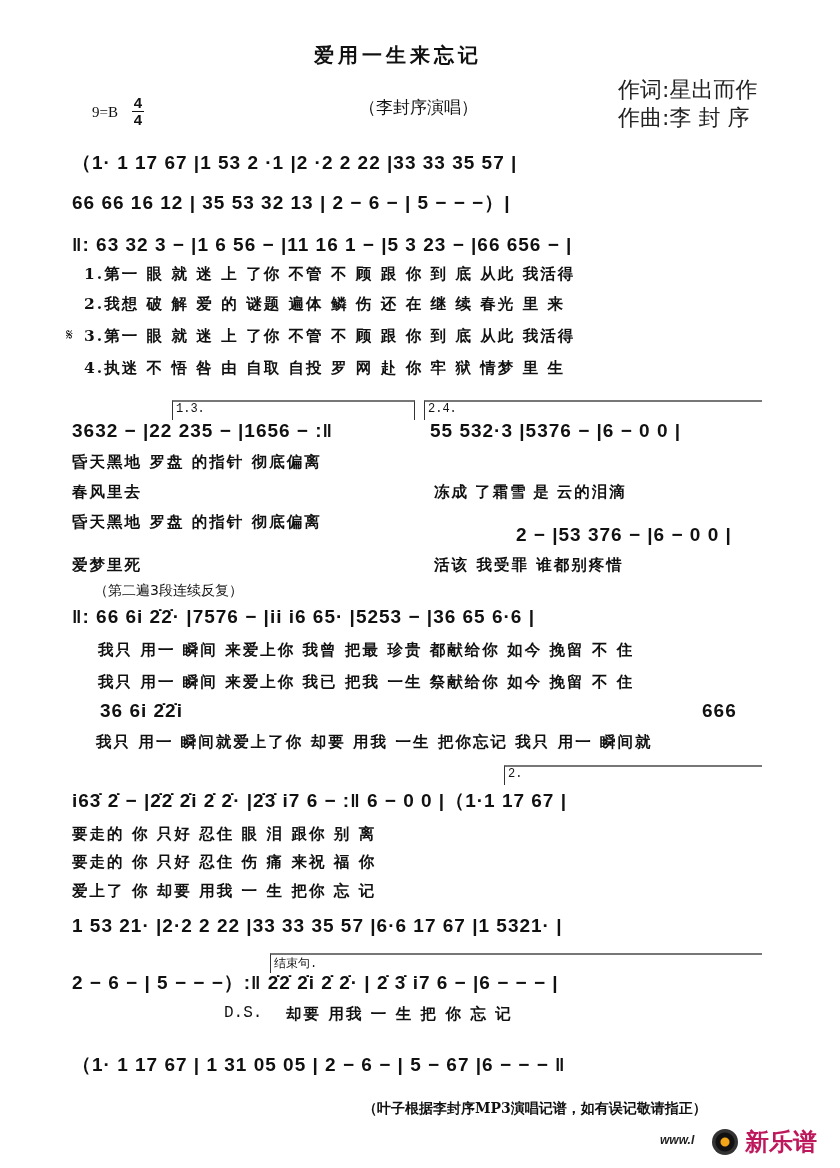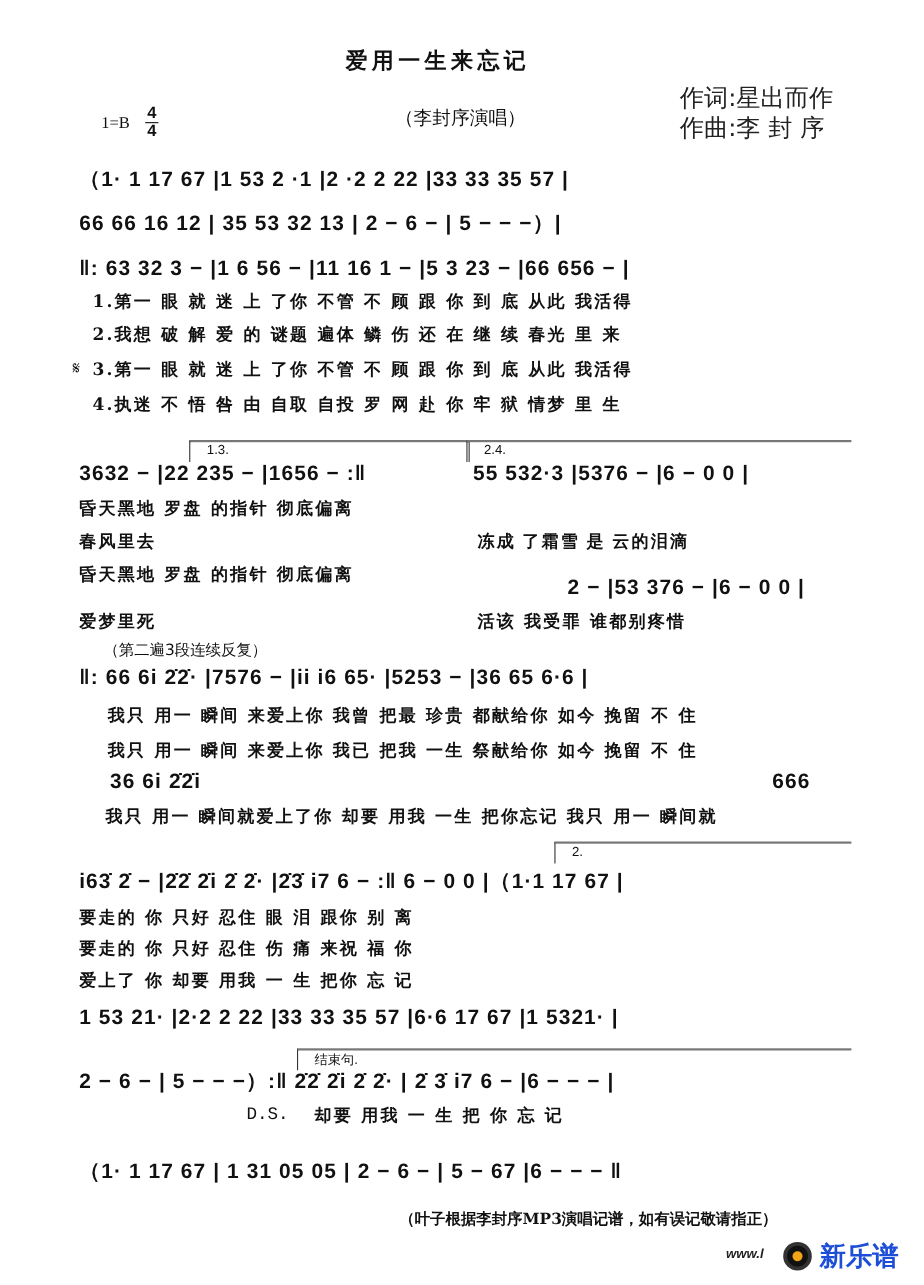--- a/index.html
+++ b/index.html
@@ -6,35 +6,35 @@
   body { width: 840px; height: 1168px; position: relative; overflow: hidden; font-family: "DejaVu Sans", sans-serif; color: #111; }
   .abs { position: absolute; white-space: nowrap; }
   .title { left: 0; width: 796px; top: 42px; text-align: center; font-family: Liberation Serif, serif; font-size: 20px; font-weight: bold; letter-spacing: 4px; }
   .key { left: 92px; top: 104px; font-family: "Liberation Serif", serif; font-size: 15px; }
   .tsig { left: 132px; top: 96px; font-family: "Liberation Sans", sans-serif; font-size: 15px; font-weight: bold; line-height: 14px; text-align: center; }
   .tsig .bar { border-top: 1.5px solid #111; width: 12px; margin: 1px 0; }
   .singer { left: 359px; top: 96px; font-family: "DejaVu Serif", serif; font-size: 17px; }
   .credits { left: 618px; top: 76px; font-family: "DejaVu Sans", sans-serif; font-size: 22px; line-height: 28px; color: #222; }
   .note { font-family: "Liberation Sans", sans-serif; font-size: 19px; font-weight: bold; letter-spacing: 1px; }
   .lyric { font-family: "DejaVu Serif", serif; font-size: 15.5px; font-weight: bold; letter-spacing: 2px; }
-  .volta { border-top: 2px solid #777; border-left: 1.5px solid #333; height: 18px; font-family: Liberation Sans, sans-serif; font-size: 12px; padding-left: 15px; }
+  .volta { border-top: 2px solid #777; border-left: 1.5px solid #333; height: 18px; font-family: Liberation Mono, monospace; font-size: 12px; padding-left: 3px; }
   .volta.r { border-right: 1.5px solid #333; }
   .small { font-family: "DejaVu Sans", sans-serif; font-size: 14px; }
   .footer { left: 363px; top: 1100px; font-family: "DejaVu Serif", serif; font-size: 14px; font-weight: bold; }
   .wm-url { left: 660px; top: 1133px; font-family: "Liberation Sans", sans-serif; font-style: italic; font-weight: bold; font-size: 12px; color: #222; }
   .wm-logo { left: 712px; top: 1129px; width: 26px; height: 26px; border-radius: 50%; background: radial-gradient(circle, #f2a516 0 4px, #111 5px 9px, #333 10px 13px); }
-  .wm-name { left: 745px; top: 1126px; font-family: "DejaVu Sans", sans-serif; font-weight: bold; font-size: 24px; color: #1d4ed8; }
+  .wm-name { left: 745px; top: 1126px; font-family: "DejaVu Sans", sans-serif; font-weight: bold; font-size: 24px; color: #be185d; }
   .segno { font-family: "DejaVu Serif", serif; font-size: 16px; }
   .ds { font-family: "Liberation Mono", monospace; font-size: 16px; }
 </style>
 </head>
 <body>
 
 <div class="abs title">爱用一生来忘记</div>
-<div class="abs key">1=B</div>
+<div class="abs key">9=B</div>
 <div class="abs tsig">
   <div>4</div>
   <div class="bar"></div>
   <div>4</div>
 </div>
 <div class="abs singer">（李封序演唱）</div>
 <div class="abs credits">
   <div>作词:星出而作</div>
   <div>作曲:李 封 序</div>
 </div>

